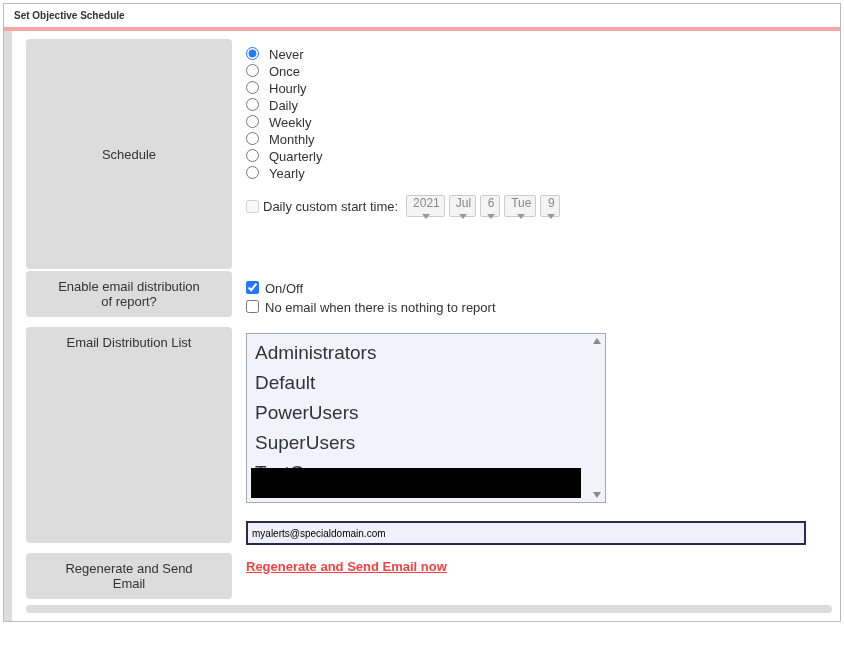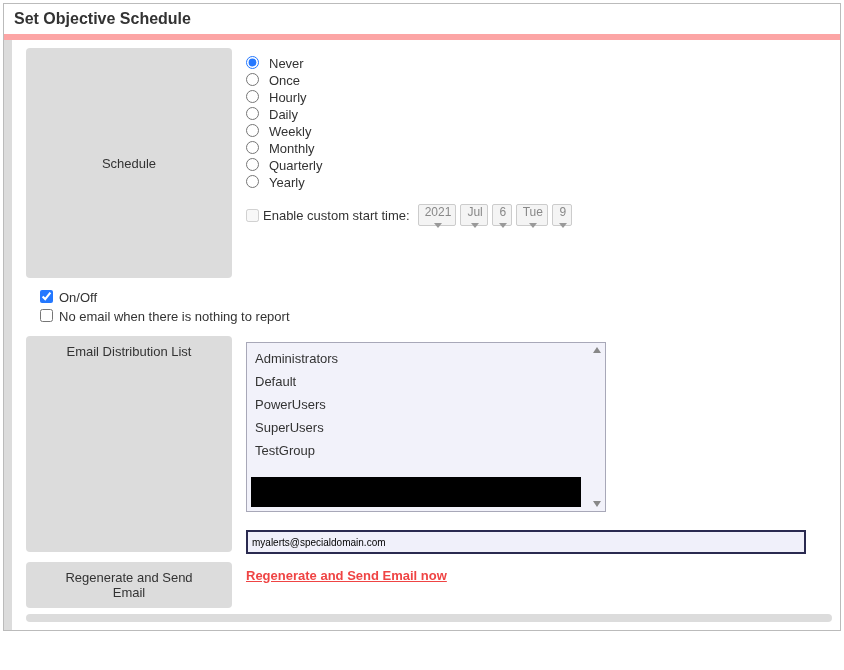--- a/index.html
+++ b/index.html
@@ -13,24 +13,24 @@
       overflow: hidden;
     }
     .panel {
       border: 1px solid #bbb;
       margin: 3px;
       background: #fff;
       position: relative;
     }
     .panel-title {
       font-weight: bold;
-      font-size: 16px;
+      font-size: 10px;
       padding: 6px 10px;
       background: #fff;
-      border-bottom: 6px solid #fca5a5;
+      border-bottom: 4px solid #fca5a5;
     }
     .content {
       padding: 8px 8px 8px 14px;
       border-left: 8px solid #dcdcdc;
       position: relative;
     }
     .content::before {
       content: "";
       position: absolute;
       left: -8px;
@@ -118,21 +118,21 @@
       border: 1px solid #a8a8b8;
       background: #f2f2fa;
       position: relative;
       overflow: hidden;
     }
     .listbox-inner {
       padding: 4px 6px;
     }
     .listbox-item {
       padding: 4px 2px;
-      font-size: 13px;
+      font-size: 19px;
       color: #333;
     }
     .listbox-redacted {
       position: absolute;
       bottom: 4px;
       left: 4px;
       width: 330px;
       height: 30px;
       background: #000;
     }
@@ -231,21 +231,21 @@
           <input type="radio" name="sched" style="">
           <label>Quarterly</label>
         </div>
         <div class="radio-item">
           <input type="radio" name="sched" style="">
           <label>Yearly</label>
         </div>
 
         <div class="custom-time-row">
           <input type="checkbox" disabled="" style="">
-          <span style="color:#333;margin-right:4px;">Enable custom start time:</span>
+          <span style="color:#333;margin-right:4px;">Daily custom start time:</span>
           <span class="fake-select">
               <span>2021</span>
               <span class="chevron"></span>
             </span>
           <span class="fake-select">
               <span>Jul</span>
               <span class="chevron"></span>
             </span>
           <span class="fake-select">
               <span>6</span>
@@ -257,20 +257,24 @@
             </span>
           <span class="fake-select">
               <span>9</span>
               <span class="chevron"></span>
             </span>
         </div>
       </div>
     </div>
 
     <div class="row">
+      <div class="label-col label-enable-email centered-text">
+        <span class="lbl-line">Enable email distribution</span>
+        <span class="lbl-line">of report?</span>
+      </div>
       <div class="field-col">
         <div class="checkbox-line">
           <input type="checkbox" checked="" style="">
           <span>On/Off</span>
         </div>
         <div class="checkbox-line">
           <input type="checkbox" style="">
           <span>No email when there is nothing to report</span>
         </div>
       </div>

